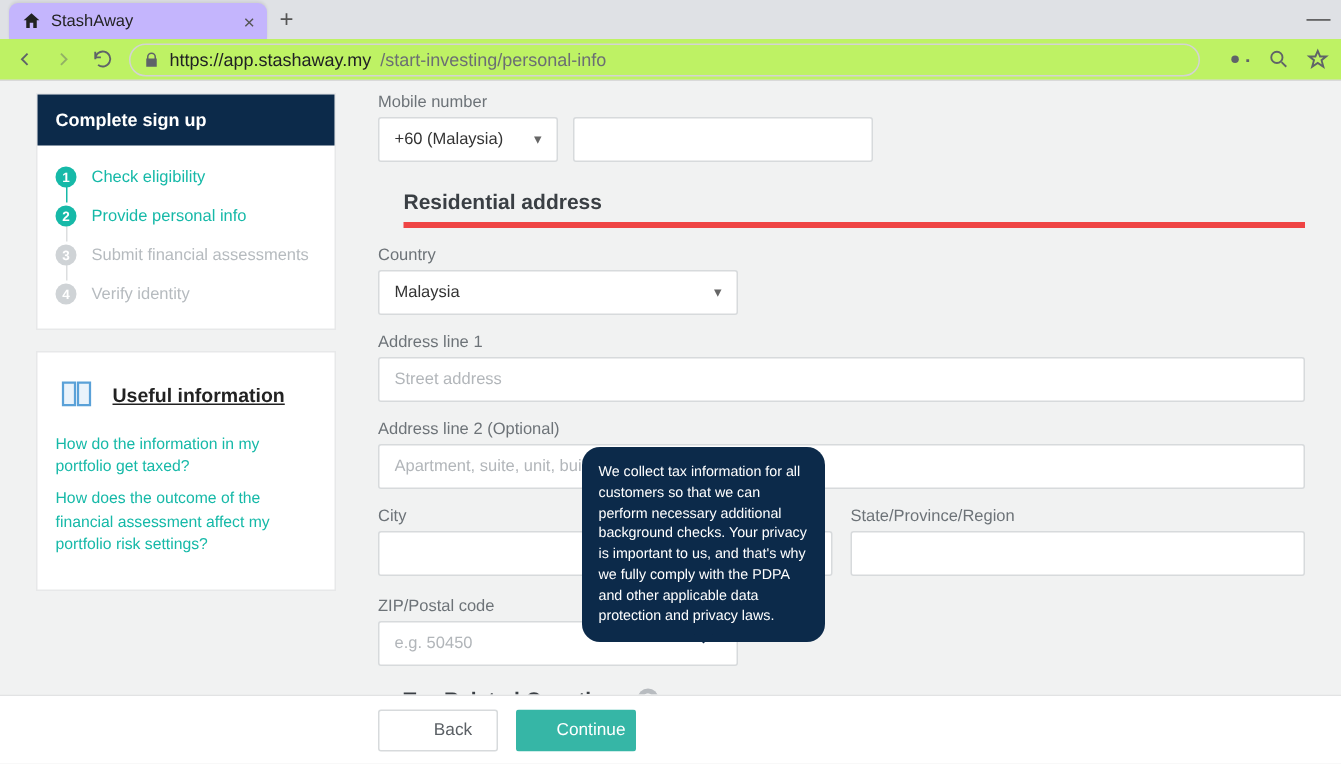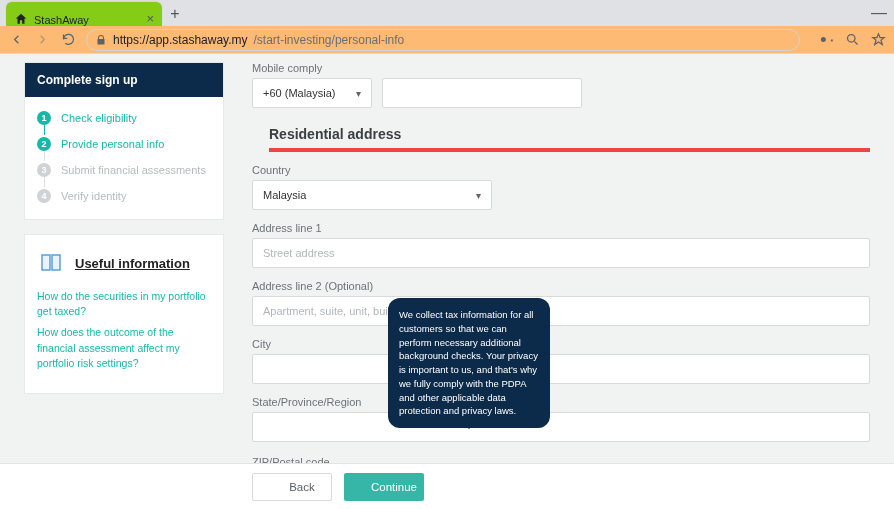--- a/index.html
+++ b/index.html
@@ -1,27 +1,27 @@
 <!DOCTYPE html>
 <html><head>
 <meta charset="utf-8">
 <style>
   * { box-sizing: border-box; margin: 0; padding: 0; font-family: -apple-system, BlinkMacSystemFont, "Segoe UI", Arial, sans-serif; }
   body { background: #fff; width: 894px; height: 509px; overflow: hidden; position: relative; }
 
   
   .tabbar { height: 26px; background: #dfe1e5; display: flex; align-items: flex-end; padding-left: 6px; }
-  .tab { background: #84cc16; height: 24px; width: 156px; border-radius: 6px 6px 0 0; display: flex; align-items: flex-end; padding: 0 8px; font-size: 11px; color: #222; box-shadow: 0 -1px 2px rgba(0,0,0,.08); }
+  .tab { background: #c4b5fd; height: 24px; width: 172px; border-radius: 6px 6px 0 0; display: flex; align-items: center; padding: 0 8px; font-size: 11px; color: #222; box-shadow: 0 -1px 2px rgba(0,0,0,.08); }
   .tab .favicon { width: 14px; height: 14px; margin-right: 6px; }
   .tab .title { flex: 1; white-space: nowrap; overflow: hidden; text-overflow: ellipsis; }
   .tab .close { font-size: 13px; color: #555; margin-left: 4px; }
   .newtab { width: 26px; height: 24px; display: flex; align-items: center; justify-content: center; color: #555; font-size: 16px; }
   .wincontrols { margin-left: auto; height: 26px; width: 30px; display: flex; align-items: center; justify-content: center; color: #555; font-size: 16px; }
 
-  .toolbar { height: 28px; border-bottom: 1px solid #d9d9d9; display: flex; align-items: center; padding: 0 8px; gap: 10px; background: #fdba74; }
+  .toolbar { height: 28px; border-bottom: 1px solid #d9d9d9; display: flex; align-items: center; padding: 0 8px; gap: 10px; background: #bef264; }
   .tb-icon { width: 16px; height: 16px; color: #5f6368; display: flex; align-items: center; justify-content: center; }
   .tb-icon svg { width: 15px; height: 15px; }
   .urlbar { flex: 1; display: flex; align-items: center; height: 22px; border: 1px solid #d3d3d3; border-radius: 12px; padding: 0 8px; font-size: 12px; color: #202124; gap: 6px; }
   .urlbar .lock { width: 12px; height: 12px; }
   .urlbar .url-host { color: #202124; }
   .urlbar .url-path { color: #6b6f73; }
   .tb-right { display: flex; align-items: center; gap: 10px; margin-left: 8px; }
 
   
   .page { position: absolute; top: 54px; left: 0; right: 0; bottom: 0; background: #f1f2f2; overflow: hidden; }
@@ -43,21 +43,21 @@
 
   .info-card { padding: 14px 12px 16px 12px; }
   .info-head { display: flex; align-items: center; gap: 10px; margin-bottom: 12px; }
   .info-head .ico { width: 28px; height: 28px; display:flex; align-items:center; justify-content:center;}
   .info-head h3 { font-size: 13px; color: #222; font-weight: 700; text-decoration: underline; }
   .info-link { display: block; font-size: 10.5px; color: #16b9a8; line-height: 1.45; margin-bottom: 6px; text-decoration: none; }
 
   
   .main { flex: 1; }
   .field-label { font-size: 11px; color: #6d7378; margin-bottom: 4px; display: block; }
-  .row { display: flex; gap: 12px; margin-bottom: 14px; flex-direction: column; }
+  .row { display: flex; gap: 12px; margin-bottom: 14px; }
   .col { flex: 1; }
   .phone-row { display:flex; gap:10px; align-items:flex-end; }
   .select, .input { height: 30px; border: 1px solid #d7dadc; background: #fff; width: 100%; font-size: 11px; color: #333; padding: 0 10px; display: flex; align-items: center; justify-content: space-between; border-radius: 2px; }
   .select .caret { color: #666; font-size: 10px; }
   .input[type="text"]::placeholder, .ph { color: #b2b6ba; }
   input.input { outline: none; }
 
   h2.section { font-size: 14px; color: #3a3f44; font-weight: 600; border-bottom: 4px solid #ef4444; padding-bottom: 6px; margin: 14px 0 12px 17px; }
   h2.section.withicon { display:flex; align-items:center; gap:6px; }
   .help-dot { width:14px; height:14px; border-radius:50%; background:#b8bcc0; color:#fff; font-size:10px; display:inline-flex; align-items:center; justify-content:center; font-weight:700; }
@@ -169,27 +169,27 @@
 
       <div class="card info-card">
         <div class="info-head">
           <span class="ico">
             <svg viewBox="0 0 24 24" width="24" height="24" fill="#5aa1d8">
                 <path d="M3 4h8v15H3zM13 4h8v15h-8zM11 4v15M13 4v15" stroke="#5aa1d8" stroke-width="1.5" fill="#eaf3fb"></path>
               </svg>
           </span>
           <h3>Useful information</h3>
         </div>
-        <a class="info-link">How do the securities in my portfolio get taxed?</a>
+        <a class="info-link">How do the information in my portfolio get taxed?</a>
         <a class="info-link">How does the outcome of the financial assessment affect my portfolio risk settings?</a>
       </div>
     </div>
 
     <div class="main">
-      <label class="field-label">Mobile comply</label>
+      <label class="field-label">Mobile number</label>
       <div class="phone-row" style="margin-bottom:18px;">
         <div class="select" style="width:120px">
           <span>+60 (Malaysia)</span>
           <span class="caret">▾</span>
         </div>
         <input type="text" class="input" style="width: 200px;">
       </div>
 
       <h2 class="section">Residential address</h2>
 

